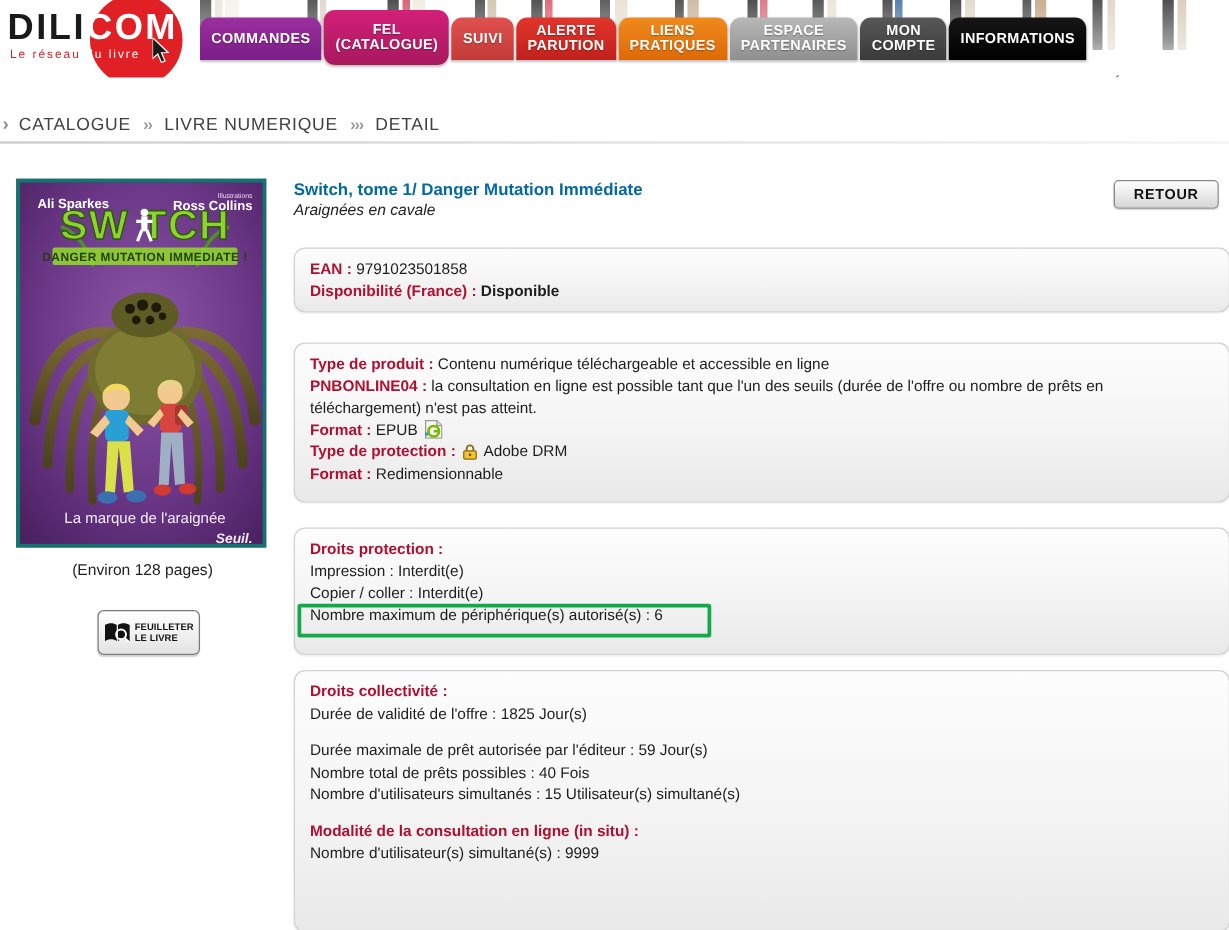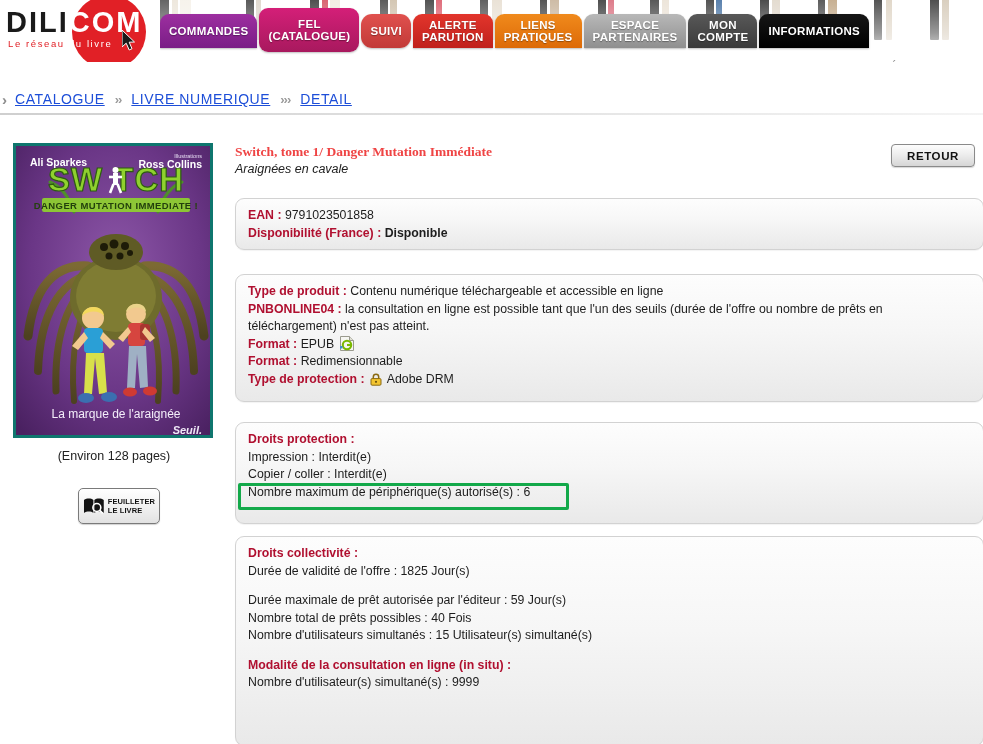--- a/index.html
+++ b/index.html
@@ -137,24 +137,23 @@
     z-index: 4;
   }
   .bc-arrow-first {
     margin: 0 8px 0 2px;
     color: #8d8d8d;
     font-size: 15px;
     font-weight: bold;
   }
   .bc-item {
     font-size: 14px;
-    color: #1d4ed8;
+    color: #404040;
     letter-spacing: 0.6px;
     cursor: pointer;
-    text-decoration: underline;
   }
   .bc-sep {
     margin: 0 10px;
     color: #9a9a9a;
     font-size: 13px;
     font-weight: bold;
     letter-spacing: -1px;
   }
   .header-rule {
     position: absolute;
@@ -227,22 +226,21 @@
     position: absolute;
     left: 7px; top: 22px;
     width: 740px;
     display: flex;
     justify-content: space-between;
     align-items: flex-start;
   }
   .bk-title {
     font-size: 13.5px;
     font-weight: bold;
-    color: #ef4444;
-    font-family: Liberation Serif, serif;
+    color: #0369a1;
   }
   .bk-sub {
     font-size: 12.5px;
     font-style: italic;
     color: #222222;
     margin-top: 2px;
   }
   .retour-btn {
     width: 84px; height: 23px;
     border: 1px solid #8a8a8a;
@@ -325,21 +323,21 @@
     <div class="spine" style="left:736px;width:6px;background:#d9cdbb;"></div>
     <div class="spine" style="left:780px;width:9px;background:#1e1e1e;"></div>
     <div class="spine" style="left:792px;width:7px;background:#cfc2ae;"></div>
     <div class="shelf-wash"></div>
   </div>
 
   <div class="tabs" id="tabs">
       <div class="tab" style="background: linear-gradient(rgb(157, 47, 160) 0%, rgb(122, 30, 134) 100%);">COMMANDES</div>
       <div class="tab active" style="background: linear-gradient(rgb(212, 31, 120) 0%, rgb(168, 25, 94) 100%);">FEL
 (CATALOGUE)</div>
-      <div class="tab" style="background: linear-gradient(rgb(224, 81, 78) 0%, rgb(194, 58, 56) 100%); border-radius: 11px;">SUIVI</div>
+      <div class="tab" style="background: linear-gradient(rgb(224, 81, 78) 0%, rgb(194, 58, 56) 100%);">SUIVI</div>
       <div class="tab" style="background: linear-gradient(rgb(226, 53, 44) 0%, rgb(192, 33, 28) 100%);">ALERTE
 PARUTION</div>
       <div class="tab" style="background: linear-gradient(rgb(240, 138, 28) 0%, rgb(221, 106, 7) 100%);">LIENS
 PRATIQUES</div>
       <div class="tab" style="background: linear-gradient(rgb(184, 184, 184) 0%, rgb(143, 143, 143) 100%);">ESPACE
 PARTENAIRES</div>
       <div class="tab" style="background: linear-gradient(rgb(88, 88, 88) 0%, rgb(58, 58, 58) 100%);">MON
 COMPTE</div>
       <div class="tab" style="background: linear-gradient(rgb(22, 22, 22) 0%, rgb(0, 0, 0) 100%);">INFORMATIONS</div>
     </div>
@@ -506,31 +504,31 @@
         <span>EPUB</span>
         <svg class="inline-icon" width="14" height="15" viewBox="0 0 14 15">
           <path d="M0.5,0.5 H9.5 L13.5,4.5 V14.5 H0.5 Z" fill="#f6f6f2" stroke="#9a9a8e" stroke-width="1"></path>
           <path d="M9.5,0.5 L9.5,4.5 L13.5,4.5" fill="#e0e0d6" stroke="#9a9a8e" stroke-width="1"></path>
           <circle cx="7" cy="9" r="4.2" fill="none" stroke="#7ab800" stroke-width="2.1"></circle>
           <path d="M7,9 L11,9" stroke="#7ab800" stroke-width="2.1"></path>
           <rect x="0" y="10" width="2.5" height="2.5" fill="#3d8fd0"></rect>
         </svg>
       </div>
       <div class="line">
-        <span class="k">Format :</span>
-        <span>Redimensionnable</span>
-      </div>
-      <div class="line">
         <span class="k">Type de protection :</span>
         <svg class="inline-icon" width="12" height="13" viewBox="0 0 12 13">
           <path d="M3.3,6 V4 a2.7,2.7 0 0 1 5.4,0 V6" fill="none" stroke="#8a6a12" stroke-width="1.5"></path>
           <rect x="1" y="5.6" width="10" height="6.6" rx="1.1" fill="#f2c430" stroke="#8a6a12" stroke-width="1"></rect>
           <circle cx="6" cy="8.8" r="1.1" fill="#6d530c"></circle>
         </svg>
         <span>Adobe DRM</span>
+      </div>
+      <div class="line">
+        <span class="k">Format :</span>
+        <span>Redimensionnable</span>
       </div>
     </div>
 
     <div class="panel" style="top:300px;height:102px;">
       <div class="line k">Droits protection :</div>
       <div class="line">Impression : Interdit(e)</div>
       <div class="line">Copier / coller : Interdit(e)</div>
       <div class="line">Nombre maximum de périphérique(s) autorisé(s) : 6</div>
     </div>
 

